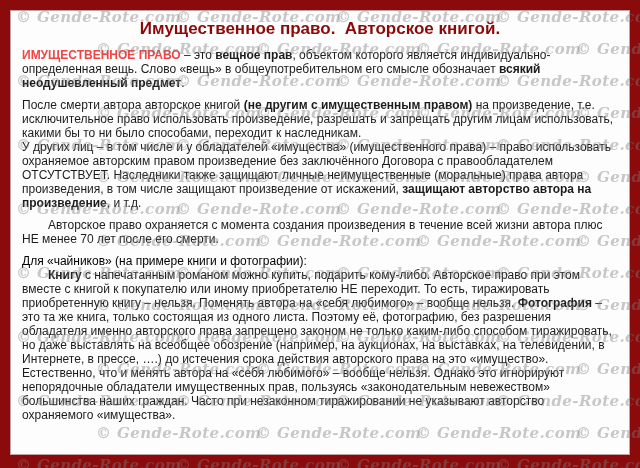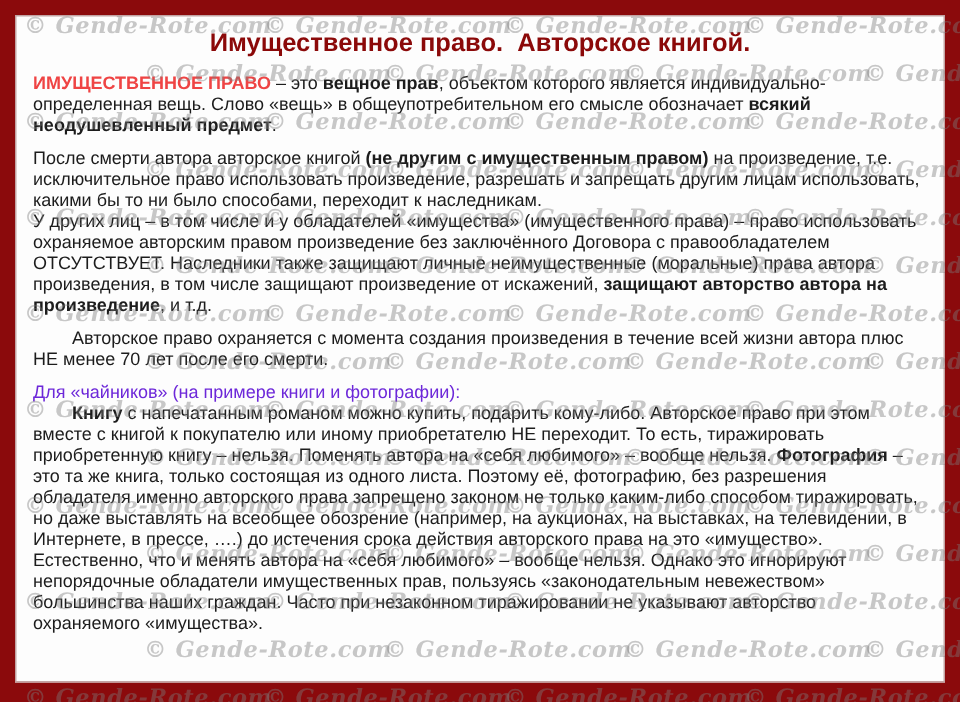--- a/index.html
+++ b/index.html
@@ -24,21 +24,21 @@
     text-align:center;white-space:pre-wrap;line-height:20px;
   }
   .para{
     margin:0;
     font-size:12px;line-height:14px;color:#1c1c1c;
   }
   .para.gap{margin-bottom:8px;}
   .para.indent{text-indent:26px;}
   .para .b{font-weight:bold;}
   .para .c-maroon{color:#ef4444;}
-  .para .c-red{color:#6d28d9;margin-top:16px;}
+  .para .c-red{color:#000000;margin-top:16px;}
   .watermark-layer{
     position:absolute;inset:0;z-index:2;pointer-events:none;overflow:hidden;text-align:center;
   }
   .wm{
     position:absolute;
     font-family:"DejaVu Serif", serif;
     font-style:italic;font-weight:600;
     font-size:15px;letter-spacing:0.4px;
     color:rgba(125,125,125,0.42);
     white-space:nowrap;

